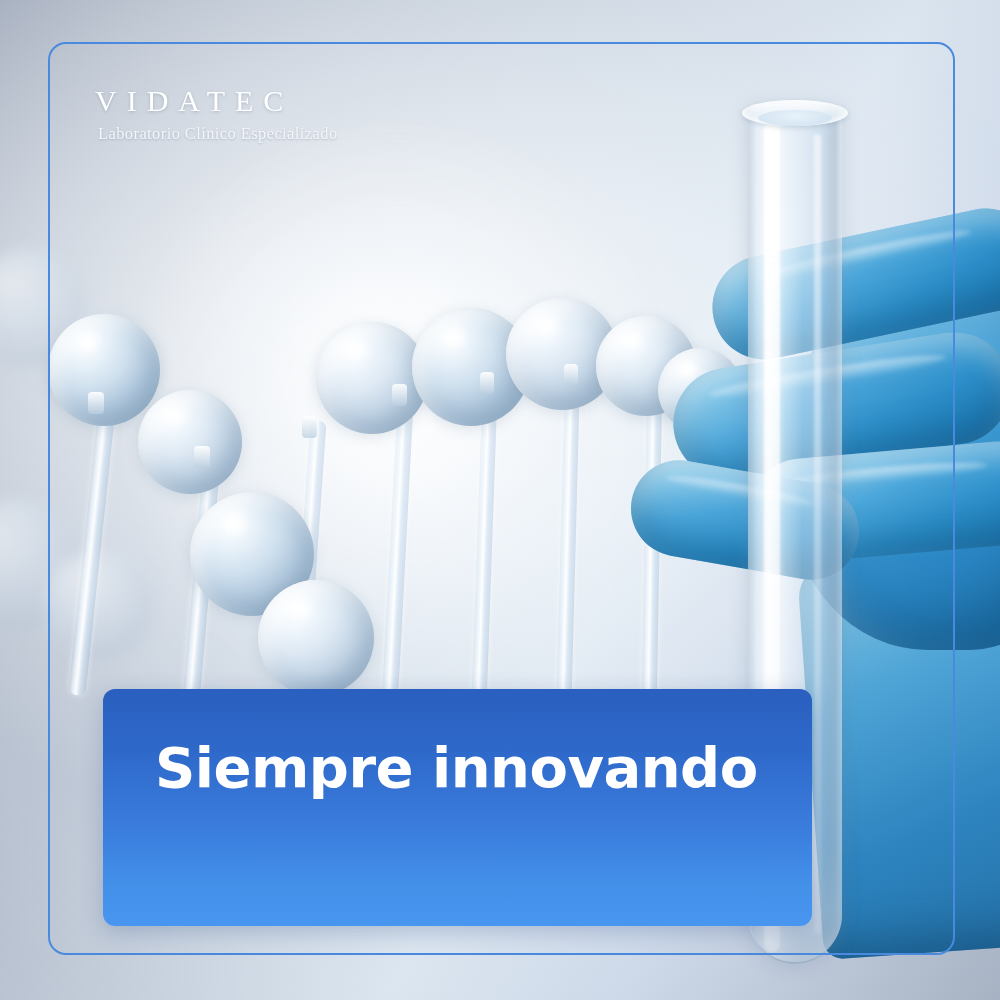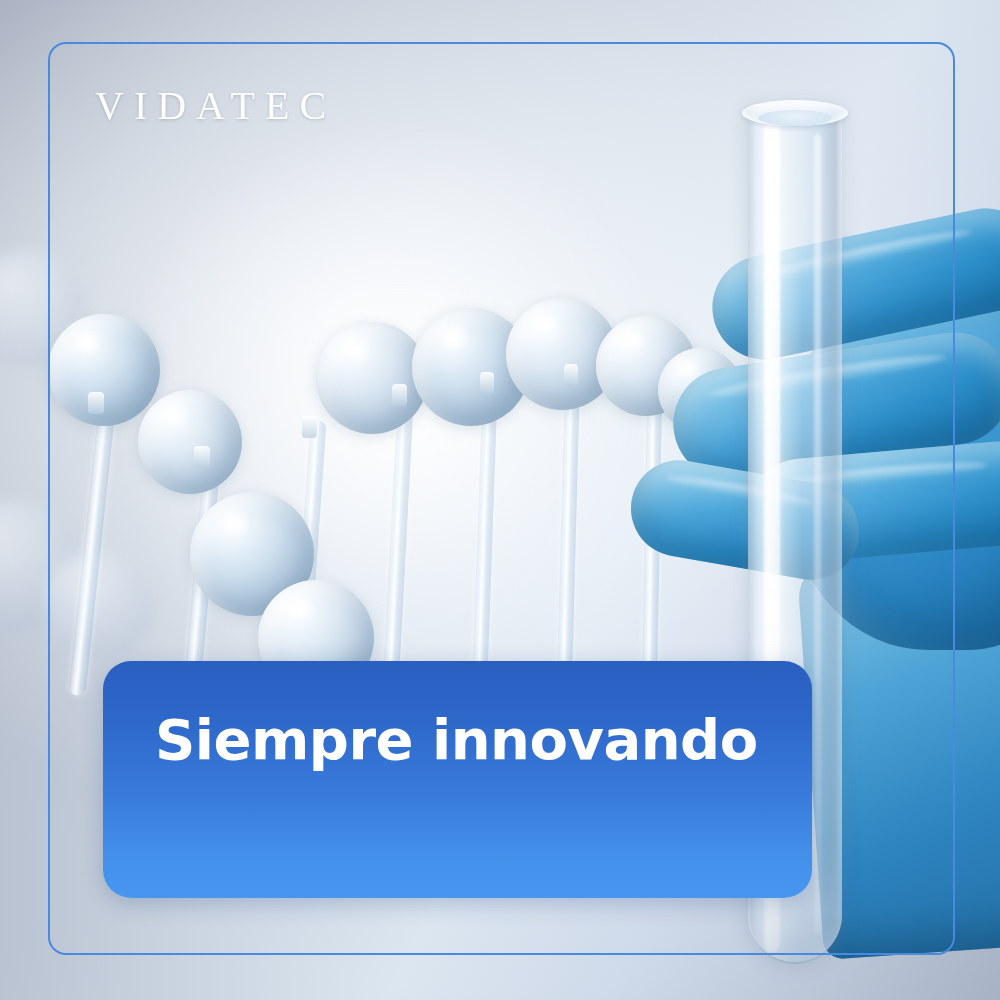--- a/index.html
+++ b/index.html
@@ -187,44 +187,44 @@
     border: 2px solid #4a8ade;
     border-radius: 18px;
     box-sizing: border-box;
     pointer-events: none;
   }
 
   
   .logo { position: absolute; left: 95px; top: 86px; }
   .logo-word {
     font-family: "Liberation Serif", "DejaVu Serif", serif;
-    font-size: 40px;
+    font-size: 30px;
     letter-spacing: 10px;
     color: #ffffff;
     line-height: 1;
     text-shadow: 0 1px 3px rgba(95,112,136,0.35);
     white-space: nowrap;
   }
   .logo-tagline {
     font-family: "Liberation Serif", "DejaVu Serif", serif;
     font-size: 16.5px;
     letter-spacing: 0.4px;
     color: #f4f6fa;
     margin-top: 8px;
     margin-left: 3px;
     text-shadow: 0 1px 2px rgba(95,112,136,0.35);
     white-space: nowrap;
   }
 
   
   .banner {
     position: absolute;
-    left: 103px; top: 661px;
+    left: 103px; top: 689px;
     width: 709px; height: 237px;
-    border-radius: 28px;
+    border-radius: 12px;
     background: linear-gradient(180deg, #2a5fbf 0%, #2e69ca 26%, #3a7cdc 58%, #4390e9 82%, #4896f0 100%);
     box-shadow: 0 6px 22px rgba(40,72,130,0.25);
     box-sizing: border-box;
     padding: 44px 0 0 52px;
   }
   .banner-line {
     color: #ffffff;
     font-family: "DejaVu Sans", "Liberation Sans", sans-serif;
     font-weight: bold;
     font-size: 56px;
@@ -301,19 +301,20 @@
     <div class="tube-rim"></div>
     <div class="tube-inner-rim"></div>
   </div>
 
   <div class="photo-vignette"></div>
 
   <div class="frame"></div>
 
   <div class="logo">
     <div class="logo-word">VIDATEC</div>
+    <div class="logo-tagline">Laboratorio Clínico Especializado</div>
   </div>
 
   <div class="banner">
     <div class="banner-line">Siempre innovando</div>
   </div>
 
 </div>
 
 </body></html>

